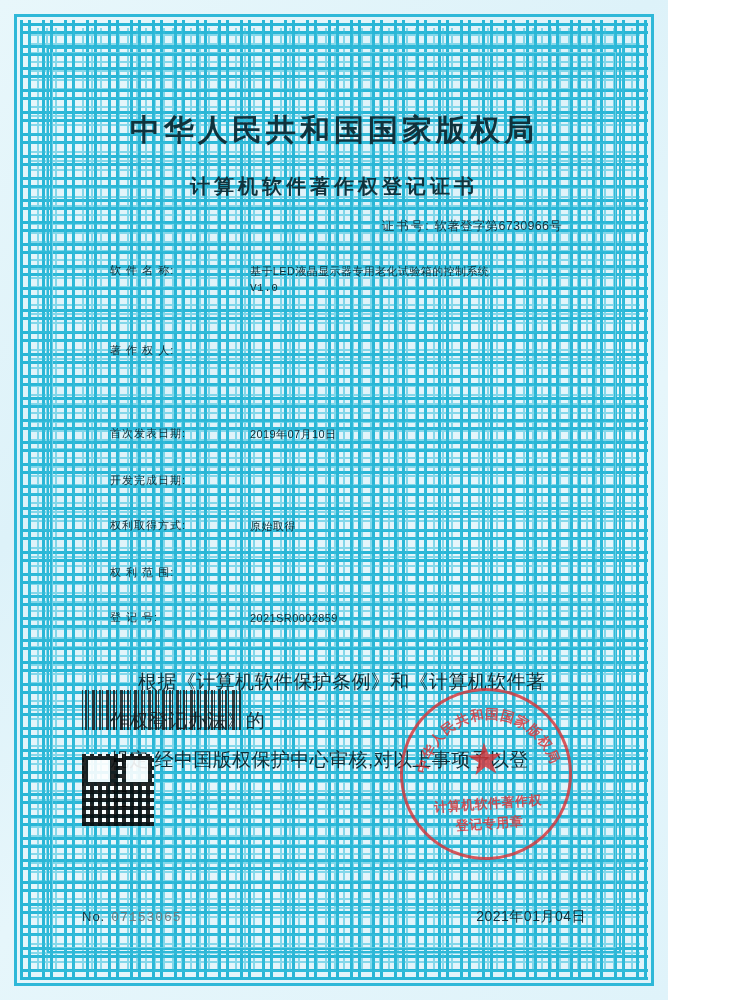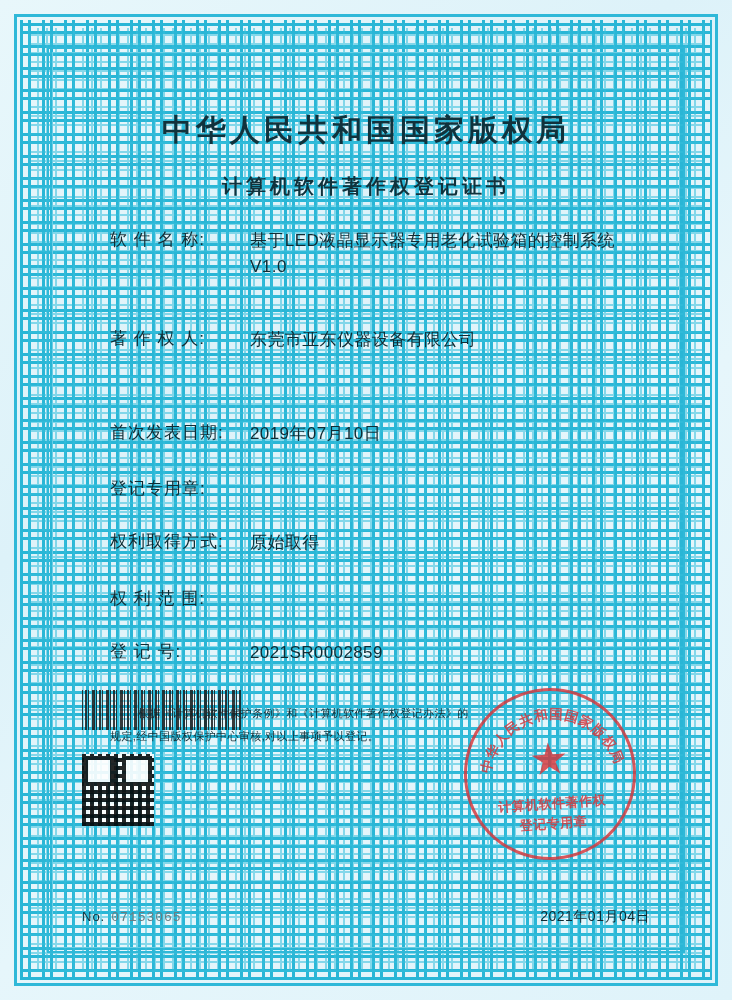--- a/index.html
+++ b/index.html
@@ -5,21 +5,21 @@
   * { box-sizing: border-box; }
   html, body {
     margin: 0; padding: 0;
     width: 732px; height: 1000px;
     background: #ffffff;
     font-family: "Liberation Sans", sans-serif;
   }
 
   .certificate {
     position: relative;
-    width: 732px;
+    width: 668px;
     height: 1000px;
     background: linear-gradient(140deg, #e8f7fb 0%, #ddf2f9 35%, #e6f6fb 60%, #dff3fa 100%);
     overflow: hidden;
   }
 
   
   .border-outer {
     position: absolute;
     left: 14px; top: 14px; right: 14px; bottom: 14px;
     border: 3px solid #2fb8d8;
@@ -103,44 +103,44 @@
   .cert-no .label { letter-spacing: 2px; }
 
   .fields {
     margin-top: 28px;
     padding-left: 22px;
   }
   .field-row {
     display: flex;
     align-items: flex-start;
     margin-bottom: 0;
-    font-size: 17px;
+    font-size: 11px;
     color: #102c34;
   }
   .field-label {
     width: 140px;
     flex: 0 0 140px;
     letter-spacing: 1px;
     font-family: "Liberation Sans", sans-serif;
   }
   .field-value {
     flex: 1;
     letter-spacing: .4px;
     line-height: 1.55;
   }
-  .field-value .ver { display: block; letter-spacing: .5px; }
+  .field-value .ver { display: block; letter-spacing: .5px; font-family: Liberation Mono, monospace; }
 
   .gap-lg { height: 46px; }
   .gap-md { height: 30px; }
   .gap-sm { height: 22px; }
 
   .statement {
     margin-top: 36px;
     padding: 0 16px 0 22px;
-    font-size: 11px;
+    font-size: 19px;
     line-height: 2.05;
     color: #102c34;
     letter-spacing: .4px;
   }
   .statement .indent { text-indent: 28px; display: block; }
 
   
   .codes {
     position: absolute;
     left: 82px;
@@ -259,50 +259,53 @@
   <div class="border-outer"></div>
   <div class="border-key"></div>
   <div class="border-inner"></div>
   <div class="border-inner2"></div>
 
   <div class="content">
 
     <div class="title-main">中华人民共和国国家版权局</div>
     <div class="title-sub">计算机软件著作权登记证书</div>
 
+    <div class="cert-no">
+      <span class="label">证书号:</span>
+      <span>软著登字第6730966号</span>
+    </div>
 
     <div class="fields">
 
       <div class="field-row">
         <div class="field-label">软 件 名 称:</div>
         <div class="field-value">
           <span>基于LED液晶显示器专用老化试验箱的控制系统</span>
           <span class="ver">V1.0</span>
         </div>
       </div>
 
       <div class="gap-lg"></div>
 
       <div class="field-row">
         <div class="field-label">著 作 权 人:</div>
-        <div class="field-value">东莞市亚东仪器设备有限公司</div>
       </div>
 
       <div class="gap-lg"></div>
       <div class="gap-sm"></div>
 
       <div class="field-row">
         <div class="field-label">首次发表日期:</div>
         <div class="field-value">2019年07月10日</div>
       </div>
 
       <div class="gap-md"></div>
 
       <div class="field-row">
-        <div class="field-label">登记专用章:</div>
+        <div class="field-label">开发完成日期:</div>
       </div>
 
       <div class="gap-md"></div>
 
       <div class="field-row">
         <div class="field-label">权利取得方式:</div>
         <div class="field-value">原始取得</div>
       </div>
 
       <div class="gap-md"></div>

